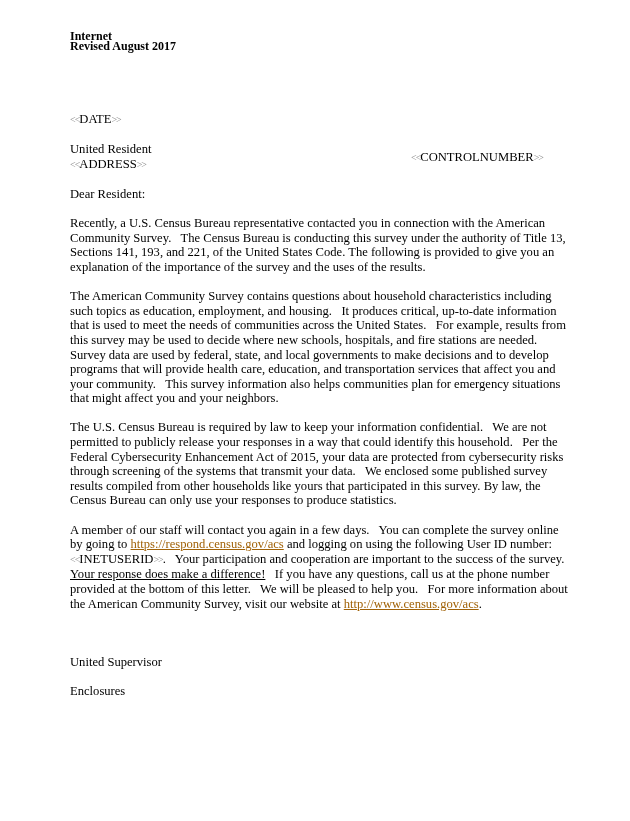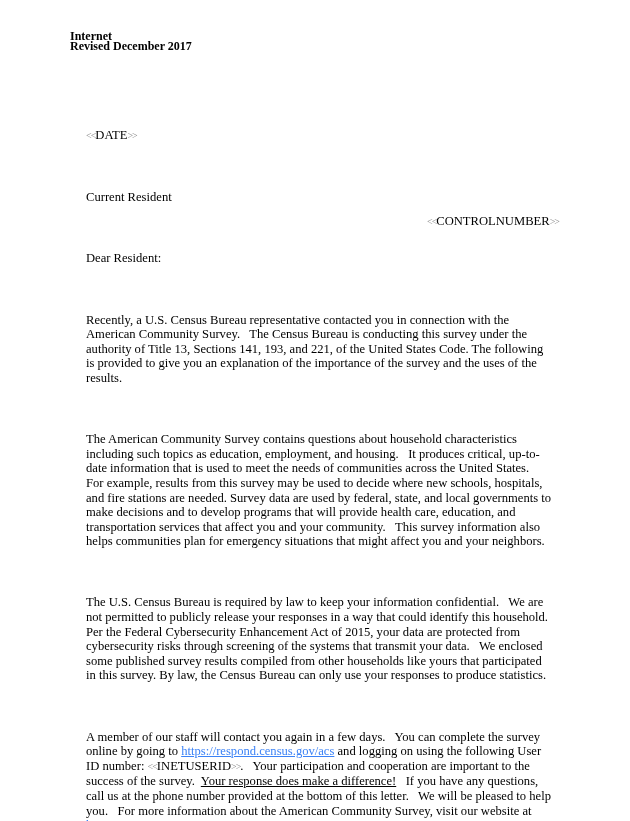--- a/index.html
+++ b/index.html
@@ -10,42 +10,43 @@
     }
     .header-small {
       position: absolute; left: 70px; top: 31px;
       font-size: 12px; font-weight: bold; line-height: 10px;
     }
     .letter {
       position: absolute; left: 70px; top: 112px; width: 500px;
       font-size: 12.6px; line-height: 14.6px;
     }
     .brk { color: #8a8a8a; font-size: 10px; letter-spacing: -1px; }
-    p { margin: 16px; }
+    p { margin: 0; }
     .gap { height: 14.6px; }
     .addr-row { position: relative; }
     .control { position: absolute; left: 341px; top: 8px; }
-    a { color: #3b82f6; }
+    a { color: #a16207; }
     .ul { text-decoration: underline; }
   </style>
 </head>
 <body>
 
 <div class="header-small">
   <div>Internet</div>
-  <div>Revised December 2017</div>
+  <div>Revised August 2017</div>
 </div>
 
 <div class="letter">
   <p><span class="brk">&lt;&lt;</span><span>DATE</span><span class="brk">&gt;&gt;</span></p>
   <div class="gap"></div>
 
   <div class="addr-row">
-    <p>Current Resident</p>
+    <p>United Resident</p>
     <p class="control"><span class="brk">&lt;&lt;</span><span>CONTROLNUMBER</span><span class="brk">&gt;&gt;</span></p>
+    <p><span class="brk">&lt;&lt;</span><span>ADDRESS</span><span class="brk">&gt;&gt;</span></p>
   </div>
   <div class="gap"></div>
 
   <p>Dear Resident:</p>
   <div class="gap"></div>
 
   <p style="white-space: pre-wrap;">Recently, a U.S. Census Bureau representative contacted you in connection with the American Community Survey.   The Census Bureau is conducting this survey under the authority of Title 13, Sections 141, 193, and 221, of the United States Code. The following is provided to give you an explanation of the importance of the survey and the uses of the results.</p>
   <div class="gap"></div>
 
   <p style="white-space: pre-wrap;">The American Community Survey contains questions about household characteristics including such topics as education, employment, and housing.   It produces critical, up-to-date information that is used to meet the needs of communities across the United States.   For example, results from this survey may be used to decide where new schools, hospitals, and fire stations are needed. Survey data are used by federal, state, and local governments to make decisions and to develop programs that will provide health care, education, and transportation services that affect you and your community.   This survey information also helps communities plan for emergency situations that might affect you and your neighbors.</p>

